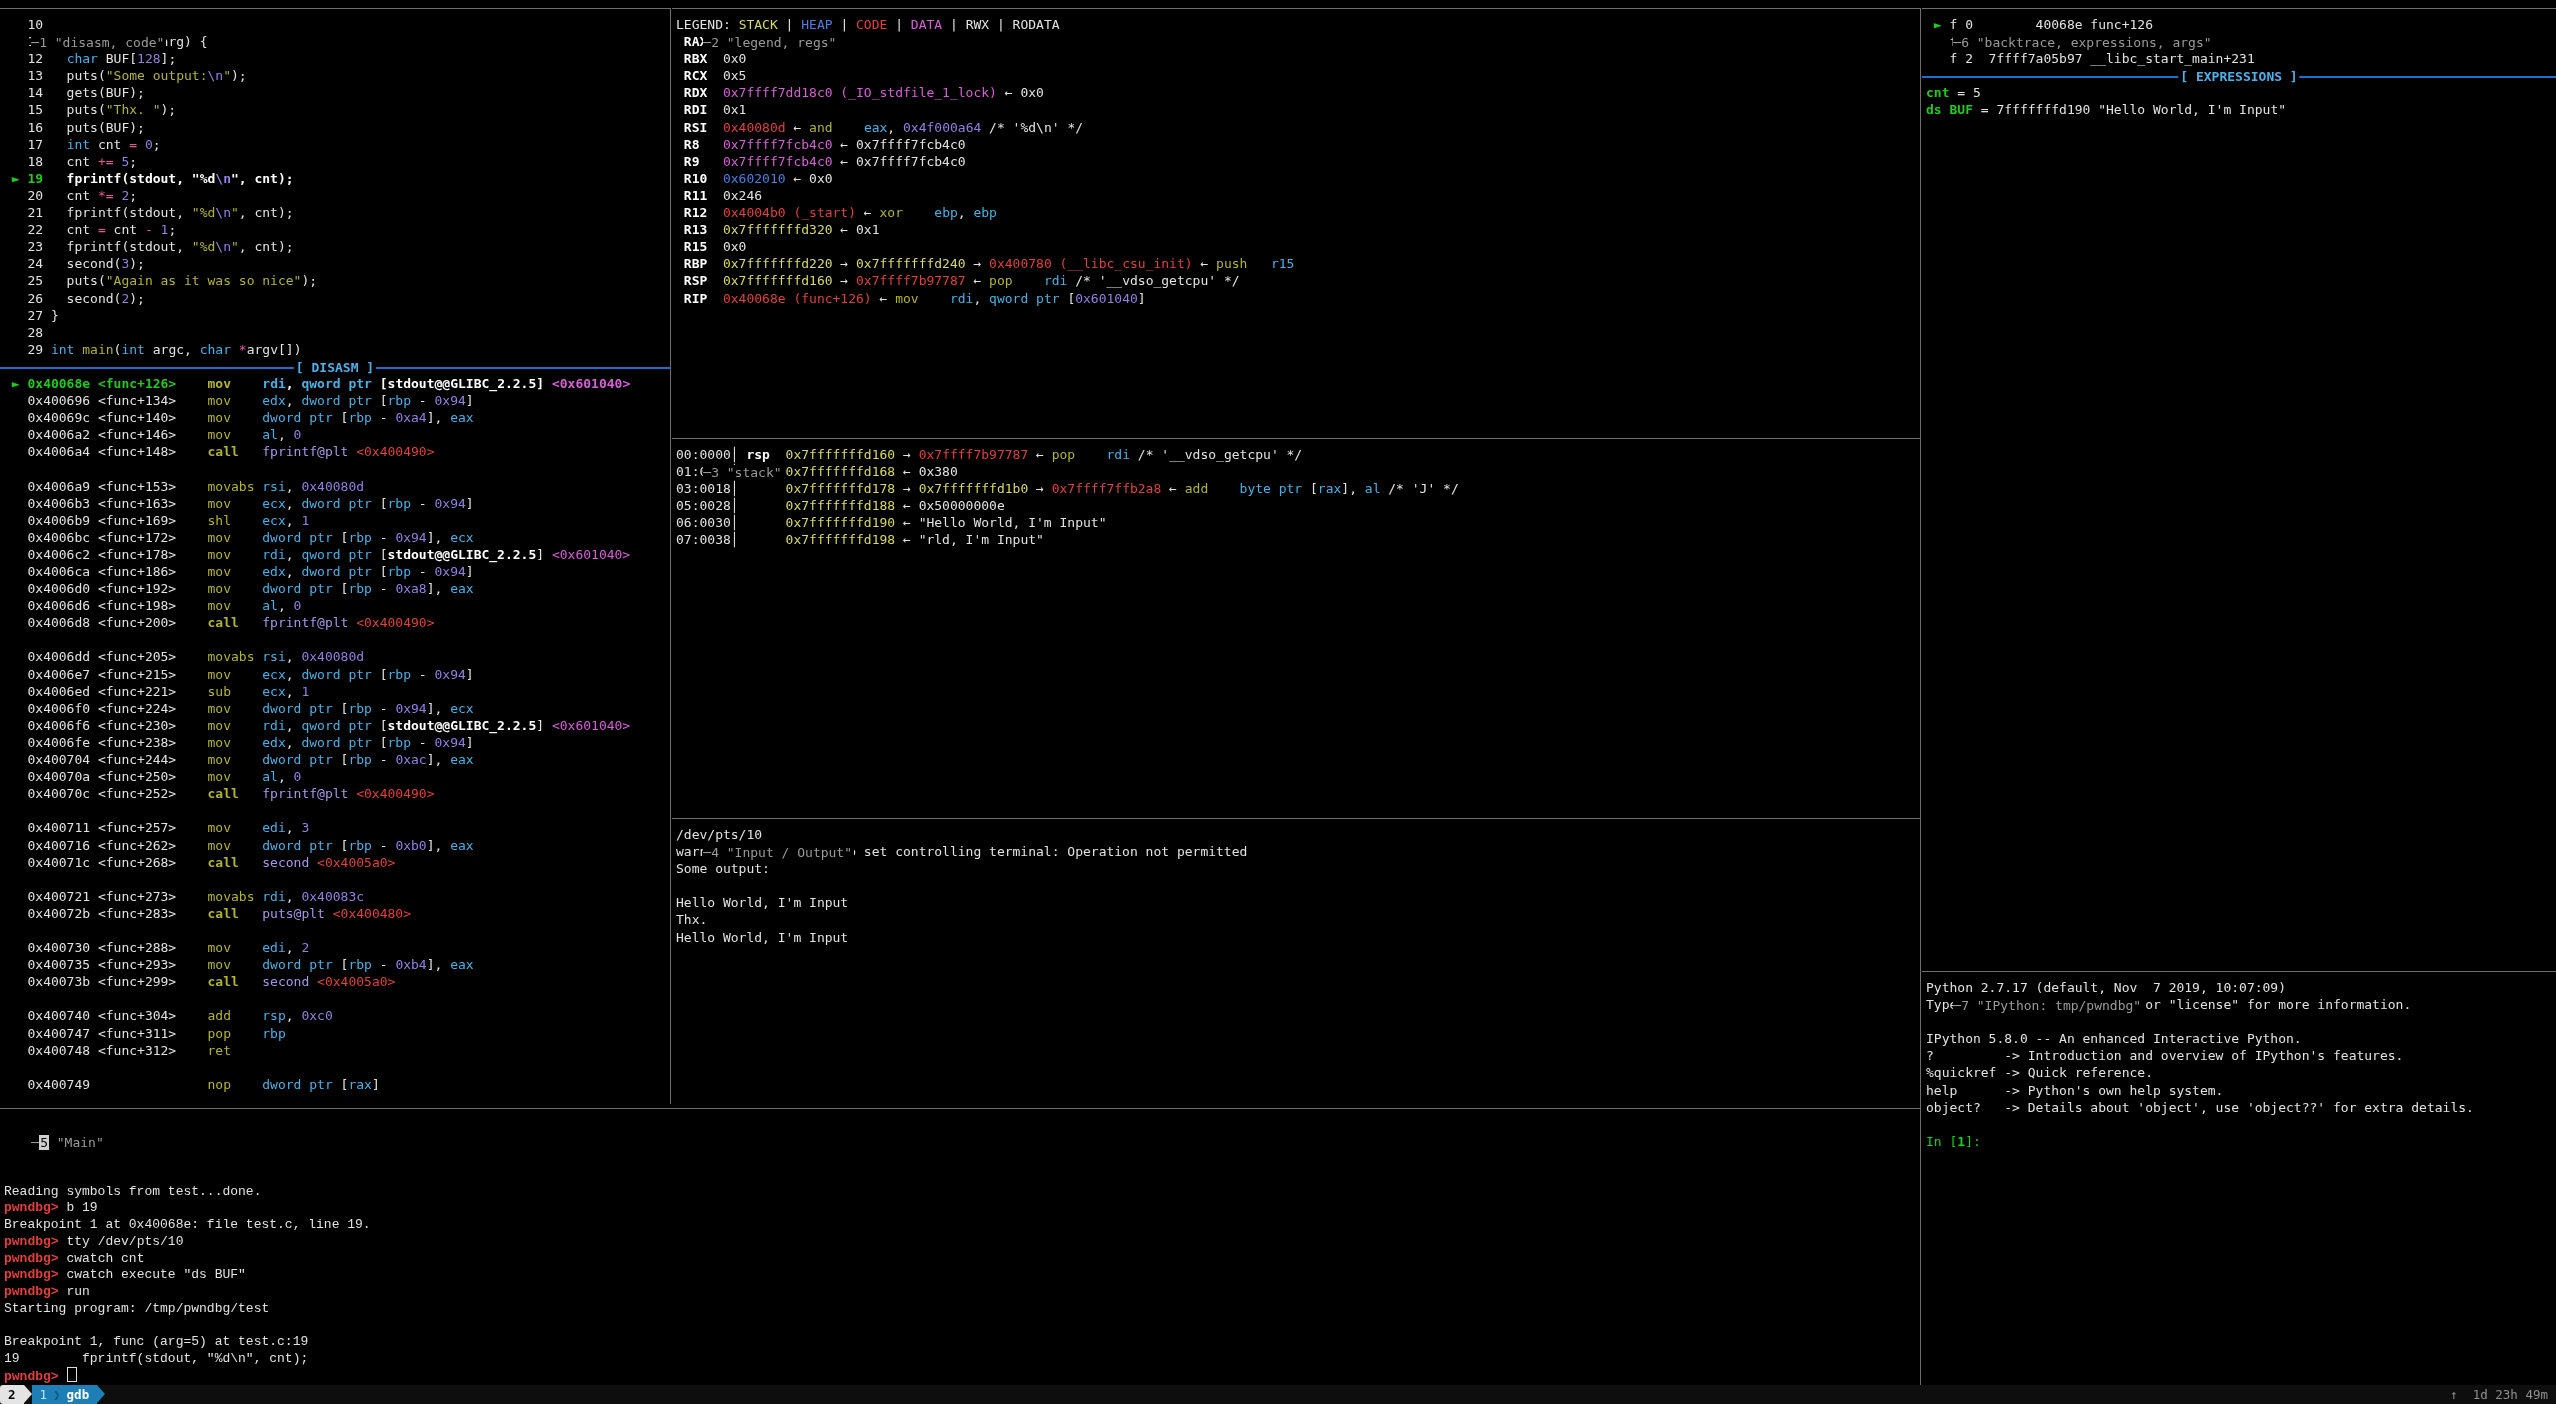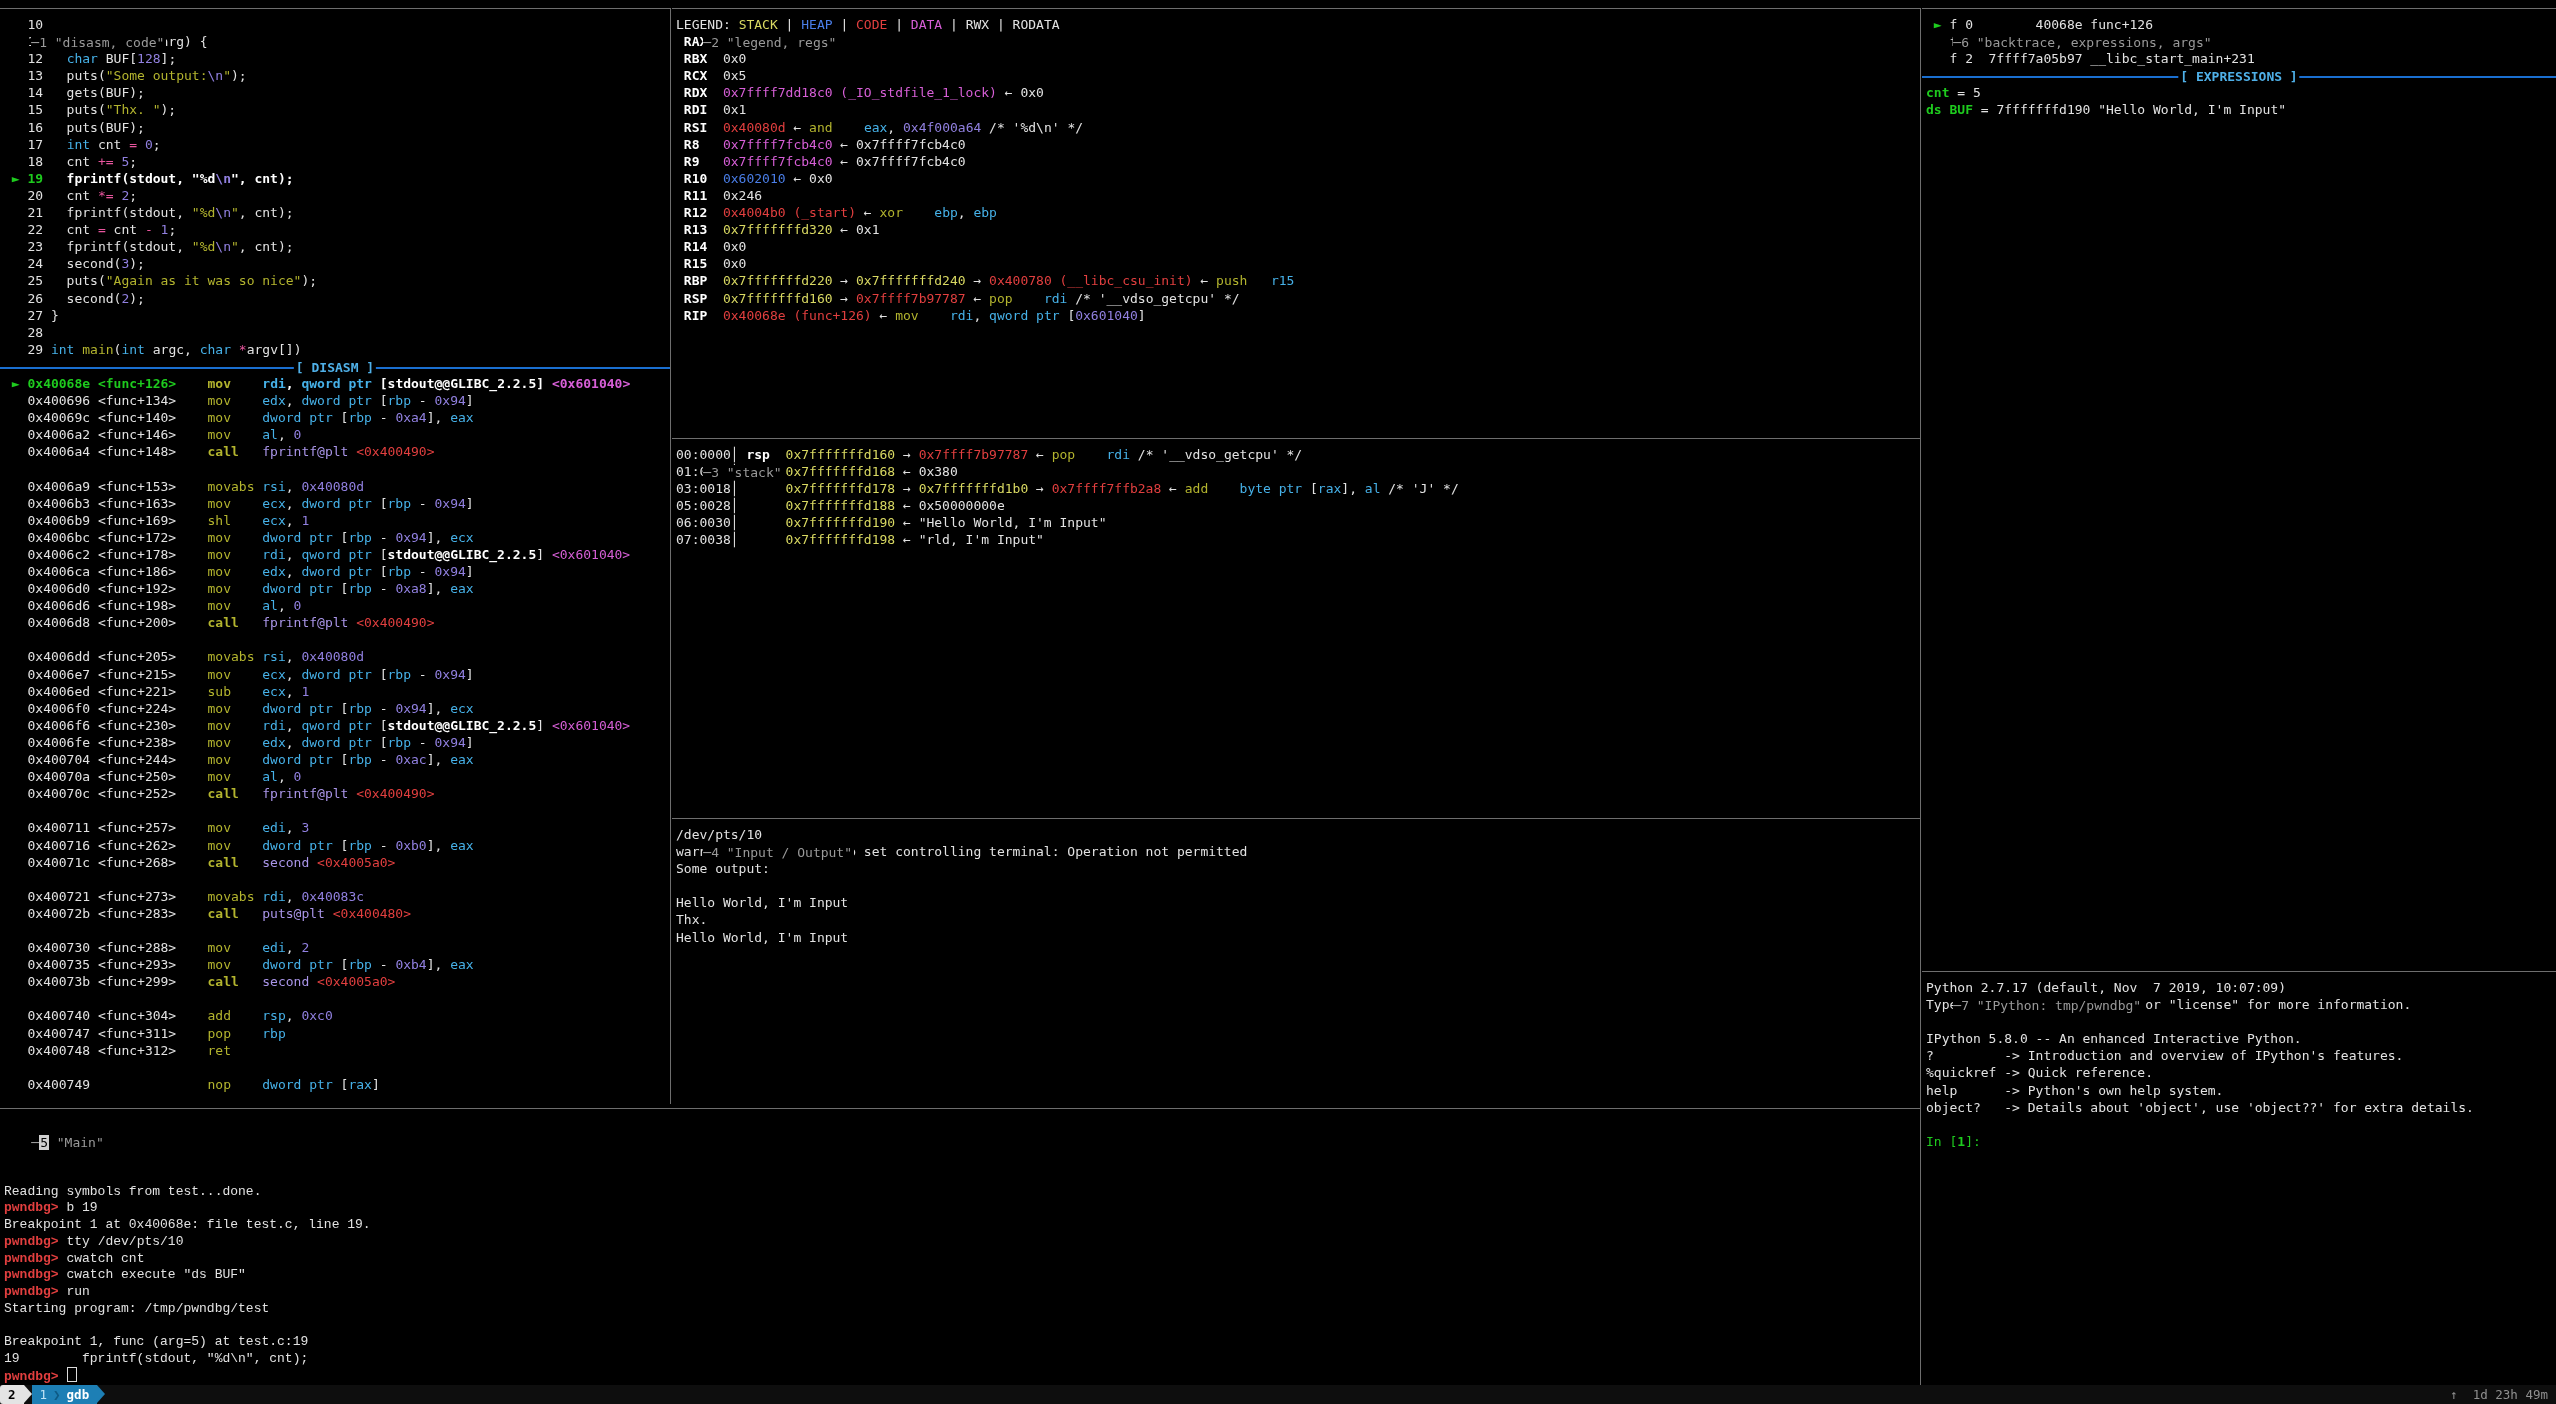--- a/index.html
+++ b/index.html
@@ -157,21 +157,20 @@
       <div class="line"><span class="seg w b"> RCX  </span><span class="seg fg">0x5</span></div>
       <div class="line"><span class="seg w b"> RDX  </span><span class="seg mag">0x7ffff7dd18c0 (_IO_stdfile_1_lock)</span><span class="seg fg"> ← 0x0</span></div>
       <div class="line"><span class="seg w b"> RDI  </span><span class="seg fg">0x1</span></div>
       <div class="line"><span class="seg w b"> RSI  </span><span class="seg red">0x40080d</span><span class="seg fg"> ← </span><span class="seg olv">and</span><span class="seg fg">    </span><span class="seg cyn">eax</span><span class="seg fg">, </span><span class="seg vio">0x4f000a64</span><span class="seg fg"> /* '%d\n' */</span></div>
       <div class="line"><span class="seg w b"> R8   </span><span class="seg mag">0x7ffff7fcb4c0</span><span class="seg fg"> ← 0x7ffff7fcb4c0</span></div>
       <div class="line"><span class="seg w b"> R9   </span><span class="seg mag">0x7ffff7fcb4c0</span><span class="seg fg"> ← 0x7ffff7fcb4c0</span></div>
       <div class="line"><span class="seg w b"> R10  </span><span class="seg blu">0x602010</span><span class="seg fg"> ← 0x0</span></div>
       <div class="line"><span class="seg w b"> R11  </span><span class="seg fg">0x246</span></div>
       <div class="line"><span class="seg w b"> R12  </span><span class="seg red">0x4004b0 (_start)</span><span class="seg fg"> ← </span><span class="seg olv">xor</span><span class="seg fg">    </span><span class="seg cyn">ebp</span><span class="seg fg">, </span><span class="seg cyn">ebp</span></div>
       <div class="line"><span class="seg w b"> R13  </span><span class="seg yel">0x7fffffffd320</span><span class="seg fg"> ← 0x1</span></div>
-      <div class="line"><span class="seg w b"> R14  </span><span class="seg fg">0x0</span></div>
       <div class="line"><span class="seg w b"> R15  </span><span class="seg fg">0x0</span></div>
       <div class="line"><span class="seg w b"> RBP  </span><span class="seg yel">0x7fffffffd220</span><span class="seg fg"> → </span><span class="seg yel">0x7fffffffd240</span><span class="seg fg"> → </span><span class="seg red">0x400780 (__libc_csu_init)</span><span class="seg fg"> ← </span><span class="seg olv">push</span><span class="seg fg">   </span><span class="seg cyn">r15</span></div>
       <div class="line"><span class="seg w b"> RSP  </span><span class="seg yel">0x7fffffffd160</span><span class="seg fg"> → </span><span class="seg red">0x7ffff7b97787</span><span class="seg fg"> ← </span><span class="seg olv">pop</span><span class="seg fg">    </span><span class="seg cyn">rdi</span><span class="seg fg"> /* '__vdso_getcpu' */</span></div>
       <div class="line"><span class="seg w b"> RIP  </span><span class="seg red">0x40068e (func+126)</span><span class="seg fg"> ← </span><span class="seg olv">mov</span><span class="seg fg">    </span><span class="seg cyn">rdi</span><span class="seg fg">, </span><span class="seg cyn">qword ptr</span><span class="seg fg"> [</span><span class="seg vio">0x601040</span><span class="seg fg">]</span></div>
     </div>
 </div>
 
 <div class="pane" id="pane-stack">
   <div class="pane-title">
     <div class="rule"></div>

